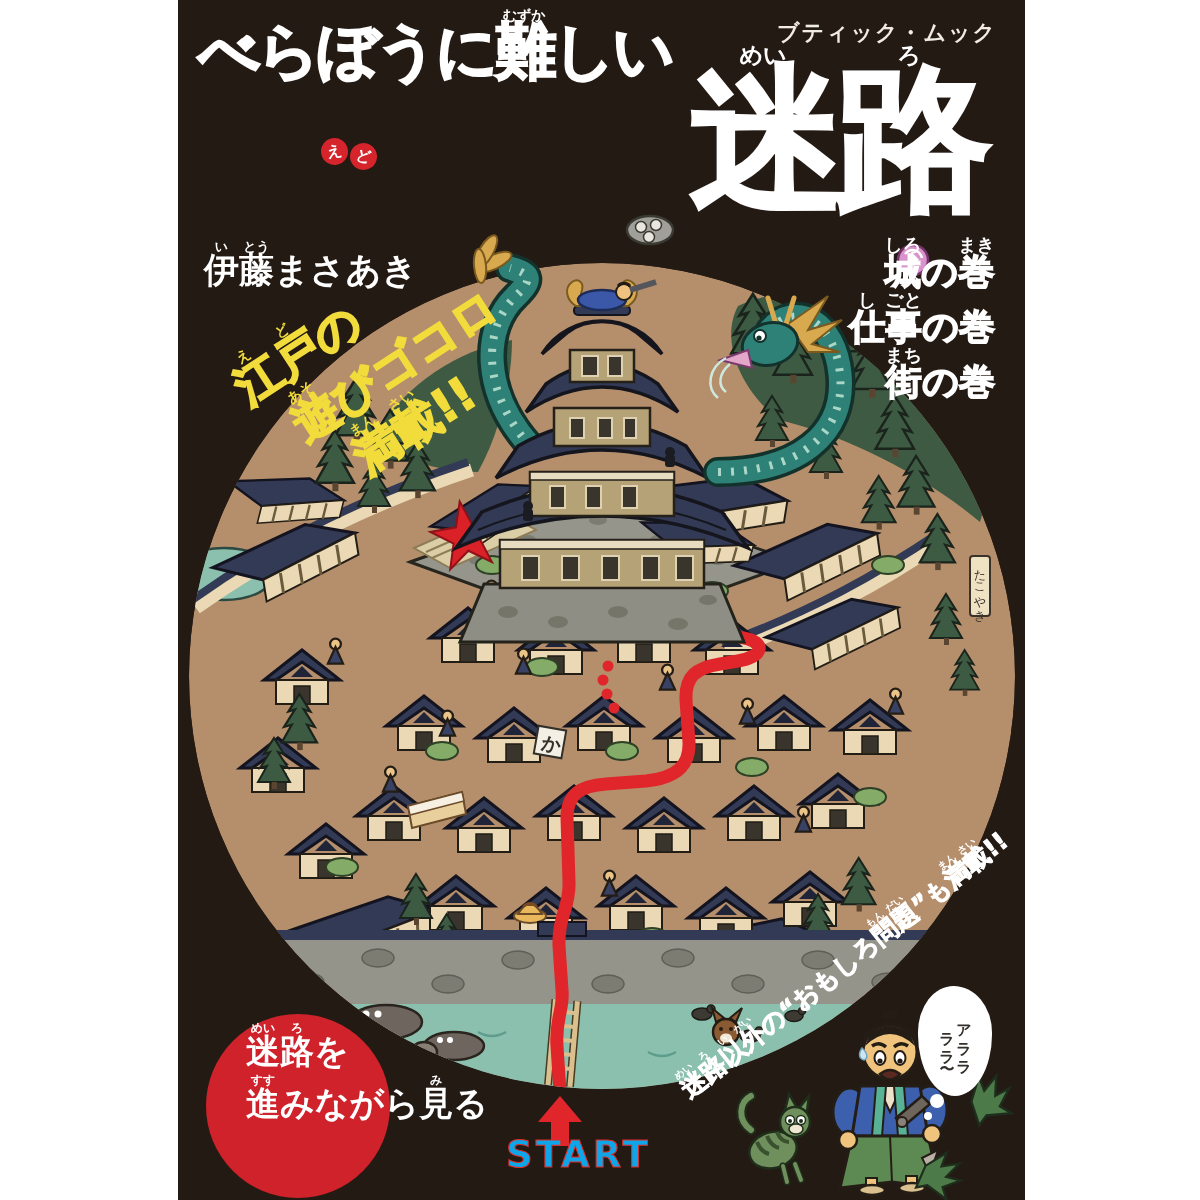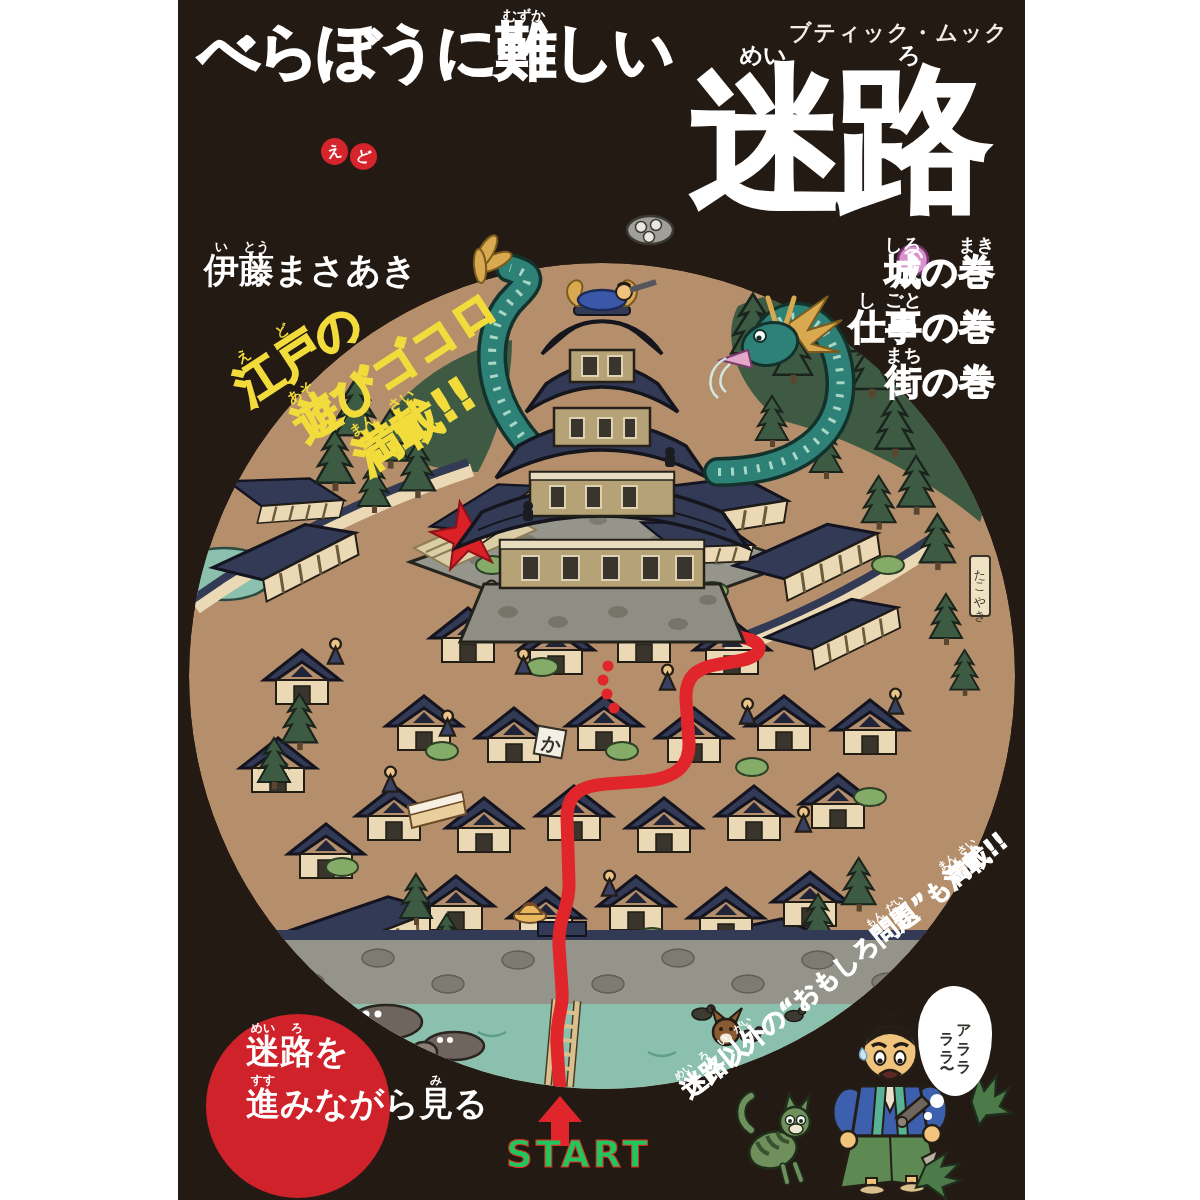--- a/index.html
+++ b/index.html
@@ -5,41 +5,41 @@
 *{margin:0;padding:0;box-sizing:border-box}
 html,body{width:1200px;height:1200px;background:#ffffff}
 body{position:relative;font-family:"DejaVu Sans","Liberation Sans",sans-serif;overflow:hidden}
 .cover{position:absolute;left:178px;top:0;width:847px;height:1200px;background:#241a14;overflow:hidden}
 .illo{position:absolute;left:0;top:0;width:847px;height:1200px;z-index:0}
 .ab{position:absolute;z-index:2;line-height:1}
 .w{color:#fff;font-weight:900}
 ruby{ruby-position:over}
 rt{font-weight:700;letter-spacing:0;-webkit-text-stroke:0;text-align:center}
 .nw{white-space:nowrap}
-.publisher{right:16px;top:22px;font-size:22px;font-weight:700;letter-spacing:2px;color:#f1ece4}
+.publisher{right:28px;top:22px;font-size:22px;font-weight:700;letter-spacing:2px;color:#f1ece4}
 .t1{left:20px;top:8px;font-size:61px;letter-spacing:-3px;-webkit-text-stroke:2px #fff}
 .t1 rt{font-size:14px}
 .t2{left:14px;top:86px;font-size:149px;letter-spacing:-8px;-webkit-text-stroke:3px #fff}
 .bub{width:27px;height:27px;border-radius:50%;background:#d6242c;color:#fff;font-size:15px;font-weight:800;display:flex;align-items:center;justify-content:center;z-index:3;line-height:1}
 .bub1{left:143px;top:138px;transform:rotate(-10deg)}
 .bub2{left:172px;top:143px;transform:rotate(8deg)}
 .t3{left:512px;top:44px;font-size:156px;letter-spacing:-10px;-webkit-text-stroke:3px #fff}
 .t3 rt{font-size:23px;letter-spacing:0}
 .author{left:26px;top:240px;font-size:35px;font-weight:800;color:#fff}
 .author rt{font-size:13px}
 .vols{right:30px;top:236px;font-size:36px;text-align:right;color:#fff;font-weight:900;-webkit-text-stroke:1.5px #fff}
 .vols rt{font-size:18px}
 .vols .vline{line-height:1.05;white-space:nowrap}
 .tagline{left:42px;top:362px;transform:rotate(-33deg);transform-origin:0 0;color:#f2dc3b;font-weight:900;font-size:46px;-webkit-text-stroke:2px #f2dc3b;line-height:1.08}
 .tagline rt{font-size:14px}
 .tg2{margin-left:28px}.tg3{margin-left:62px}
 .badge{left:28px;top:1014px;width:184px;height:184px;border-radius:50%;background:#cf222b;z-index:1}
 .badge-text{left:68px;top:1022px;font-size:34px;font-weight:800;color:#fff;line-height:1.32;z-index:2}
 .badge-text rt{font-size:12px}
-.start{left:328px;top:1136px;font-size:37px;font-weight:900;color:#22c55e;letter-spacing:3px;-webkit-text-stroke:1px #e22b24}
+.start{left:328px;top:1136px;font-size:37px;font-weight:900;color:#0ea5e9;letter-spacing:3px;-webkit-text-stroke:1px #e22b24}
 .corner{left:514px;top:1068px;transform:rotate(-38.5deg);transform-origin:0 100%;font-size:25px;font-weight:900;color:#fff;-webkit-text-stroke:1px #fff;white-space:nowrap}
 .corner rt{font-size:10px}
 .bubble{left:740px;top:986px;width:74px;height:110px;background:#fff;border-radius:48% 52% 50% 50%/42% 42% 56% 56%;z-index:2;display:flex;flex-direction:row-reverse;align-items:center;justify-content:center;gap:2px}
 .bubble span{writing-mode:vertical-rl;font-size:15px;font-weight:700;color:#332f2a;letter-spacing:1px}
 .btail1{left:752px;top:1094px;width:14px;height:14px;border-radius:50%;background:#fff;z-index:2}
 .btail2{left:746px;top:1112px;width:8px;height:8px;border-radius:50%;background:#fff;z-index:2}
 </style>
 </head>
 <body>
 

